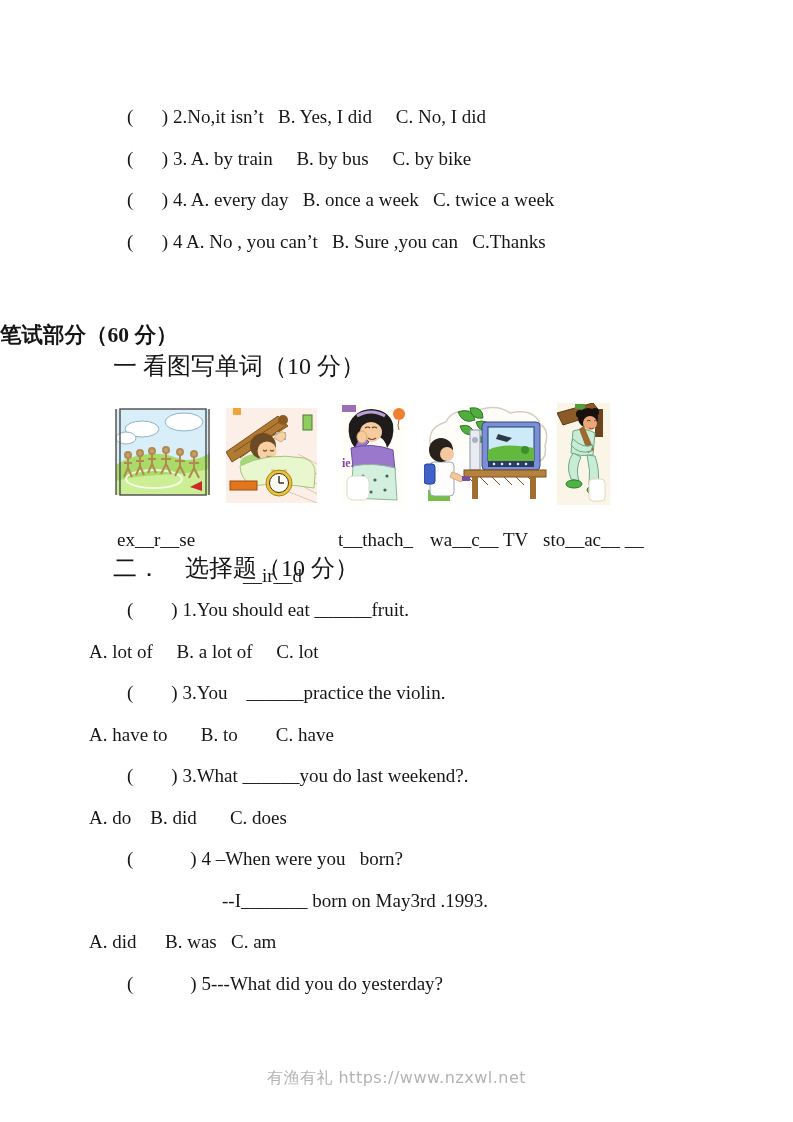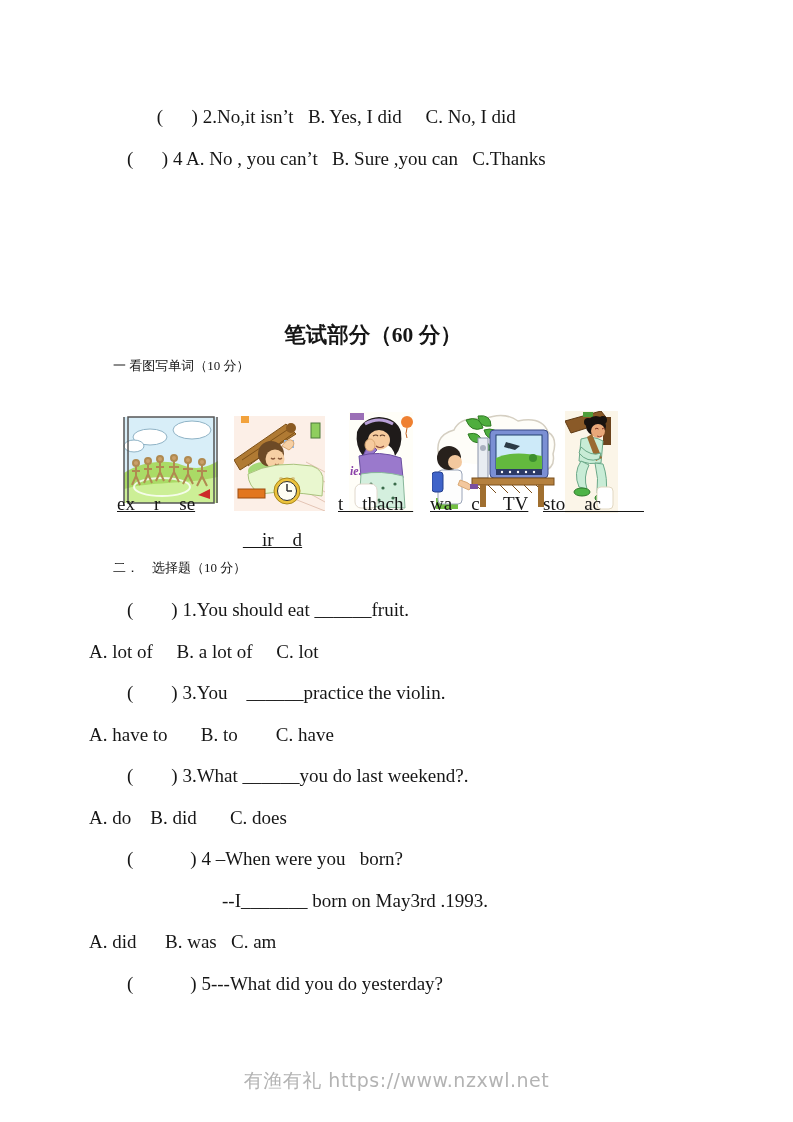--- a/index.html
+++ b/index.html
@@ -1,49 +1,51 @@
 <!DOCTYPE html>
 <html><head>
 <meta charset="utf-8">
 <style>
   html,body{margin:0;padding:0;background:#ffffff;}
   .page{
     position:relative;width:793px;height:1122px;background:#ffffff;overflow:hidden;
     font-family:"Liberation Serif","DejaVu Serif",serif;color:#161616;
   }
   .line{white-space:pre;font-size:19px;line-height:41.5px;}
-  .listening{position:absolute;top:96px;left:127px;text-align:center;}
+  .listening{position:absolute;top:96px;left:127px;}
   .title{
-    position:absolute;top:301px;left:0;width:730px;text-align:center;
-    font-size:21.5px;font-weight:bold;line-height:40px;white-space:pre;padding-left:8px;
+    position:absolute;top:301px;left:0;width:730px;text-align:left;
+    font-size:21.5px;font-weight:bold;line-height:40px;white-space:pre;
   }
-  .sec-heading{position:absolute;font-size:13px;line-height:40px;white-space:pre;}
+  .sec-heading{position:absolute;font-size:24px;line-height:40px;white-space:pre;}
   #sec1-heading{top:346px;left:113px;}
   #sec2-heading{top:548px;left:113px;}
-  .fig{position:absolute;margin:12px;padding:0;font-style:italic;}
+  .fig{position:absolute;margin:4px;padding:0;}
   .fig svg{display:block;}
-  .cap{position:absolute;top:492px;font-size:19px;line-height:24px;white-space:pre;text-decoration:underline;}
+  .cap{position:absolute;top:528px;font-size:19px;line-height:24px;white-space:pre;}
   #cap-0{left:117px;} #cap-1{left:243px;margin-top:36px;} #cap-2{left:338px;} #cap-3{left:430px;} #cap-4{left:543px;}
   .questions{position:absolute;top:589px;left:0;width:655px;}
   .questions .q{padding-left:127px;}
   .questions .choice{padding-left:89px;}
   .questions .ansline{padding-left:222px;}
   .footer{
     position:absolute;top:1068px;left:0;width:100%;text-align:center;
     font-family:"DejaVu Sans","Liberation Sans",sans-serif;
-    font-size:19px;color:#b3b3b3;letter-spacing:0.5px;
+    font-size:16px;color:#b3b3b3;letter-spacing:0.5px;
   }
 </style>
 </head>
 <body>
 
 <div class="page">
 
   <div class="listening">
     <div class="line">(      ) 2.No,it isn’t   B. Yes, I did     C. No, I did</div>
+    <div class="line">(      ) 3. A. by train     B. by bus     C. by bike</div>
+    <div class="line">(      ) 4. A. every day   B. once a week   C. twice a week</div>
     <div class="line">(      ) 4 A. No , you can’t   B. Sure ,you can   C.Thanks</div>
   </div>
 
   <h1 class="title">笔试部分（60 分）</h1>
 
   <div class="sec-heading" id="sec1-heading">一 看图写单词（10 分）</div>
 
   <figure class="fig" style="left:110px;top:403px;">
     <svg width="98" height="97" viewBox="0 0 98 97">
       <rect x="2" y="2" width="92" height="86" fill="#d8eef8"></rect>

